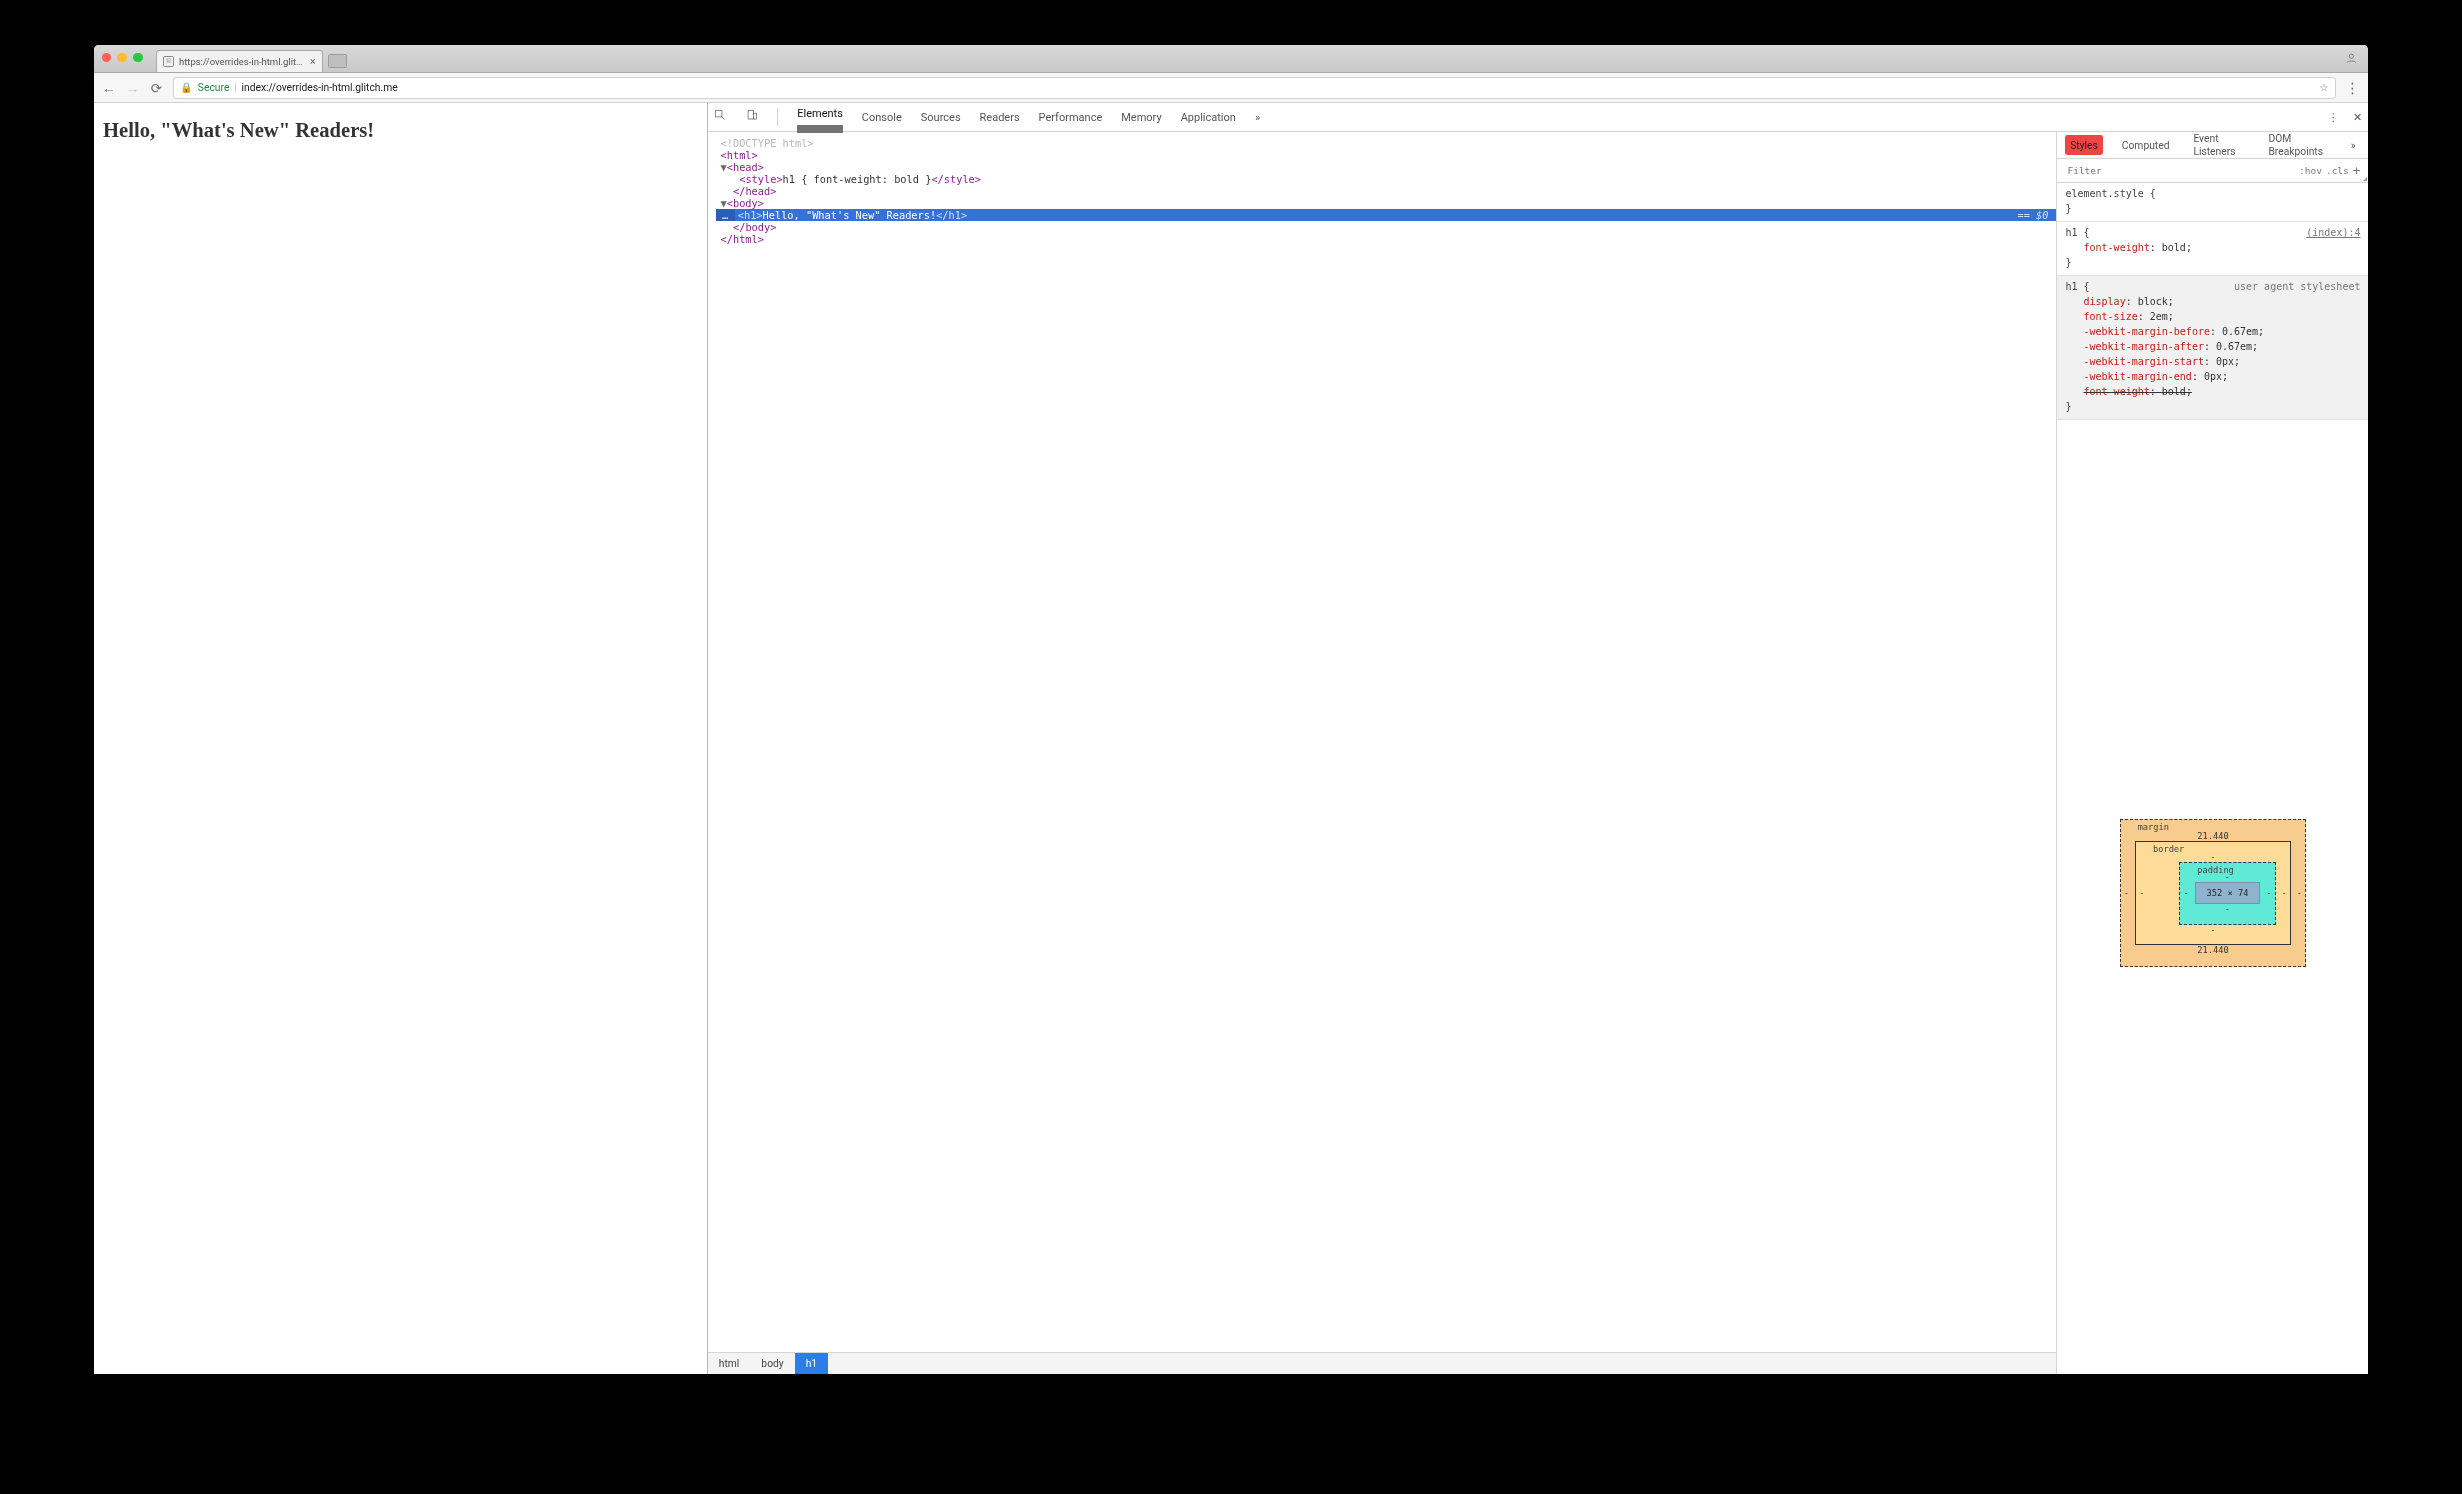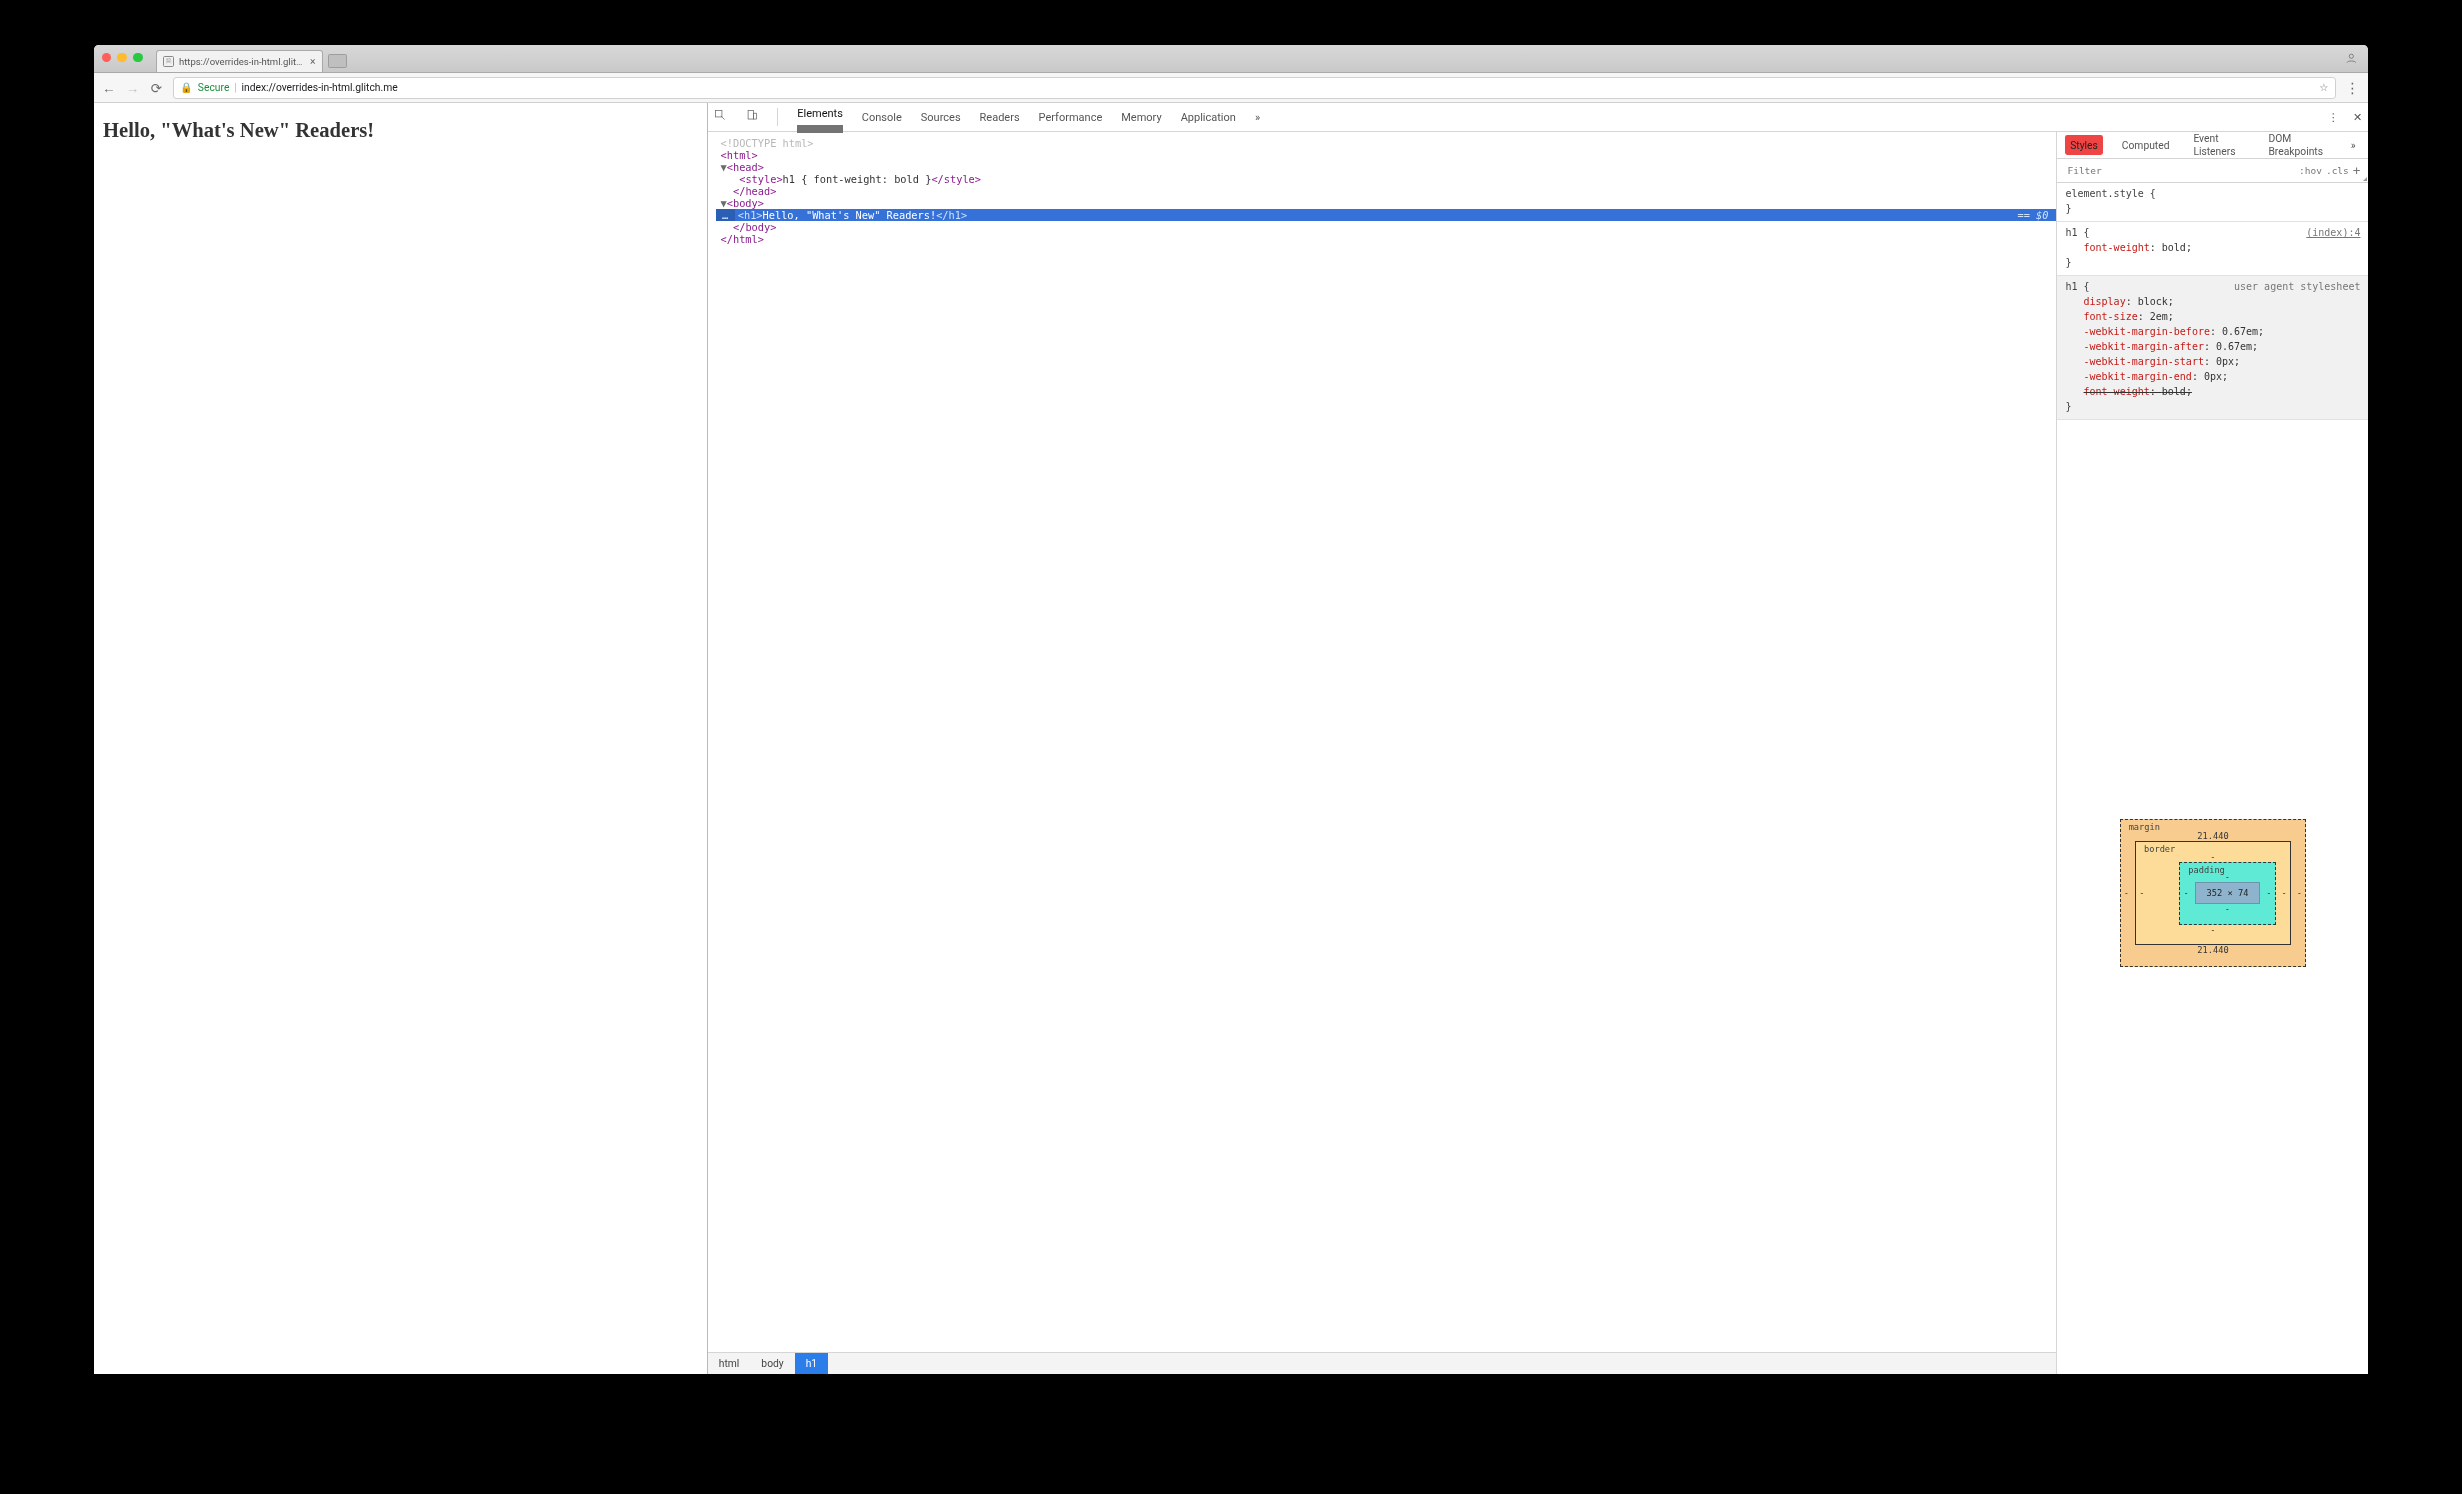--- a/index.html
+++ b/index.html
@@ -136,21 +136,21 @@
   .origin{float:right;color:#777;}
   .origin.u{text-decoration:underline;}
   .strike{text-decoration:line-through;}
   
   .boxmodel{flex:1;display:flex;align-items:center;justify-content:center;padding:12.7px 0 20.6px;}
   .bm{font-family:Menlo,Consolas,monospace;font-size:8.7px;text-align:center;}
   .bm .m{background:#f8cc8f;border:1.2px dashed #333;padding:11px 14.3px;position:relative;}
   .bm .b{background:#fddc9a;border:1.2px solid #333;padding:9.5px 14.3px;position:relative;}
   .bm .p{background:#5eead4;border:1.2px dashed #333;padding:9.5px 14.3px;position:relative;margin-left:29px;}
   .bm .c{background:#8db4cc;border:0.8px solid #6d94ac;padding:4.8px 11px;color:#222;}
-  .bm .lbl{position:absolute;left:8px;top:1.6px;font-size:8.7px;color:#444;}
+  .bm .lbl{position:absolute;left:17px;top:1.6px;font-size:8.7px;color:#444;}
   .bm .top,.bm .bot{display:block;}
   .bm .side{position:absolute;top:50%;transform:translateY(-50%);}
   .bm .side.l{left:3.2px;} .bm .side.r{right:3.2px;}
   svg.icon{width:12.7px;height:12.7px;stroke:#666;fill:none;stroke-width:1.4;}
 </style>
 </head>
 <body>
 
 <div class="stage">
 

